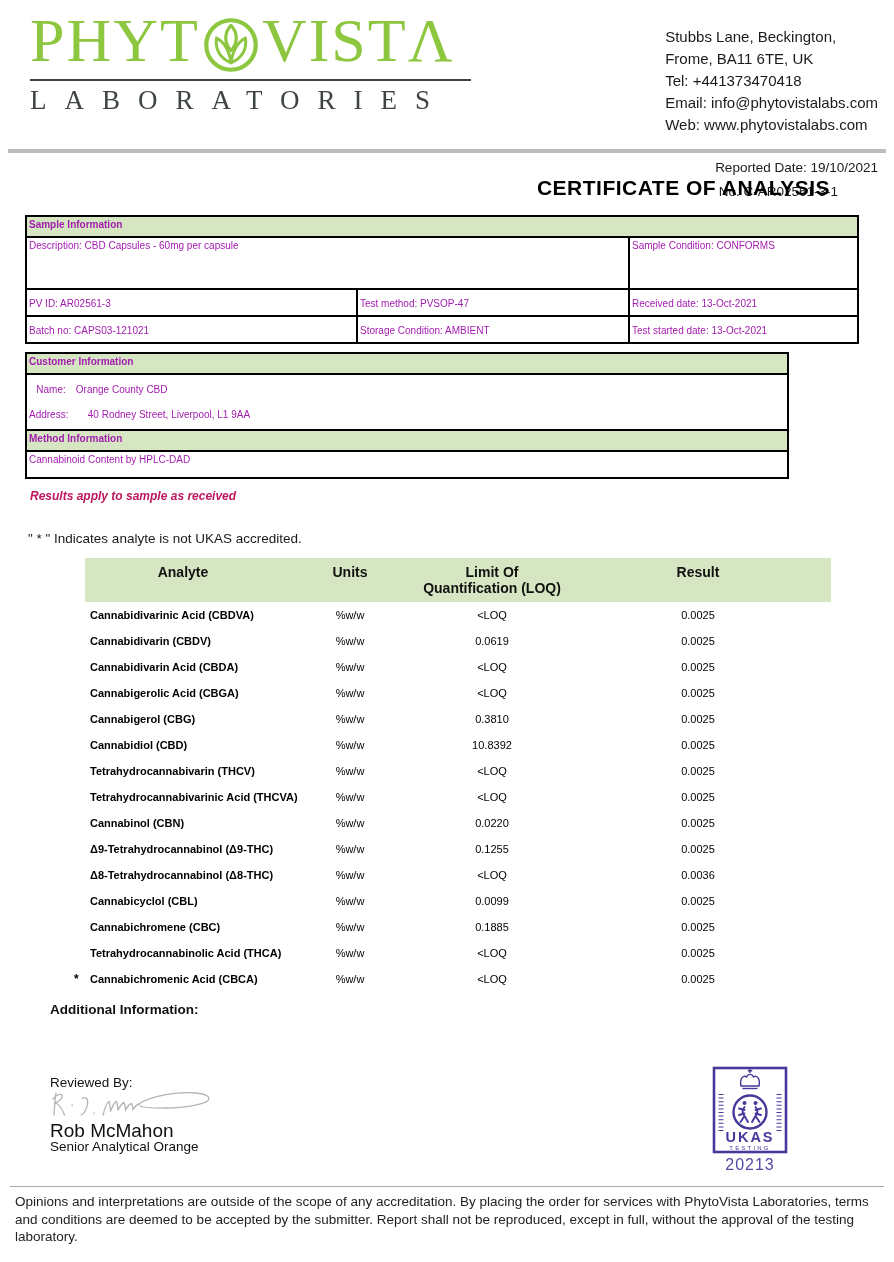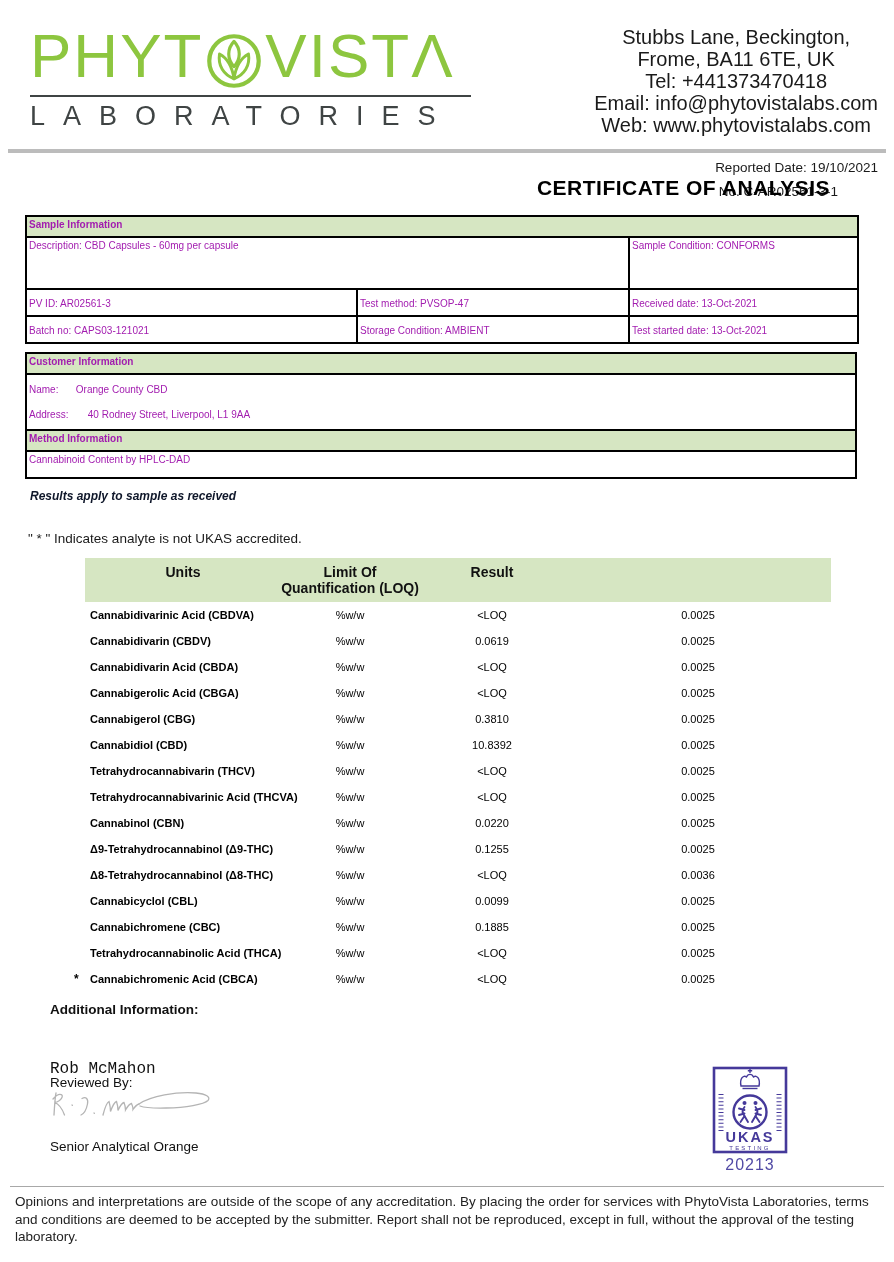--- a/index.html
+++ b/index.html
@@ -1,69 +1,69 @@
 <!DOCTYPE html>
 <html><head>
 <meta charset="utf-8">
 <style>
   * { box-sizing: border-box; margin: 0; padding: 0; }
   html,body { background:#ffffff; }
   body { width:894px; height:1262px; font-family:"Liberation Sans", sans-serif; color:#111; }
   .page { position:relative; width:894px; height:1262px; overflow:hidden; background:#fff; }
 
   
-  .logo { position:absolute; left:30px; top:18px; width:445px; }
+  .logo { position:absolute; left:30px; top:2px; width:445px;font-family:Liberation Serif, serif; }
   .logo-word { color:#8dc63f; font-size:62px; font-weight:400; letter-spacing:2px; line-height:76px; white-space:nowrap; display:flex; align-items:center; }
   .leaf-badge { display:inline-block; width:56px; height:56px; margin:0 3px; position:relative; top:2px; }
   .logo-rule { border-top:2px solid #3f4444; margin-top:1px; width:441px; }
   .logo-sub { color:#3f4444; font-size:27px; letter-spacing:18px; margin-top:4px; white-space:nowrap; }
 
-  .contact { position:absolute; right:16px; top:26px; text-align:center; font-size:20px; line-height:22px; color:#1a1a1a; }
+  .contact { position:absolute; right:16px; top:26px; text-align:left; font-size:15px; line-height:22px; color:#1a1a1a; }
 
   .top-rule { position:absolute; left:8px; right:8px; top:149px; height:4px; background:#bcbcbc; }
 
   
   .report-meta { position:absolute; right:16px; top:156px; width:260px; font-size:13.5px; line-height:24px; color:#1a1a1a; }
   .report-meta .line1 { text-align:right; }
   .report-meta .line2 { text-align:right; padding-right:40px; }
   .cert-title { position:absolute; left:0; top:176px; width:830px; text-align:right; font-size:21px; font-weight:700; letter-spacing:0.5px; color:#000; }
 
   
   .info-wrap { position:absolute; left:25px; top:215px; width:832px; font-size:13.5px; }
-  table.info { border-collapse:collapse; width:832px; table-layout:fixed; }
+  table.info { border-collapse:collapse; width:764px; table-layout:fixed; }
   table.info td { border:2px solid #000; padding:2px 2px; vertical-align:top; font-size:10px; color:#a21caf; }
   td.green-bar { background:#d6e6c2; font-weight:700; font-size:14px; padding:1px 6px 2px 13px; height:21px; }
   td.desc-cell { height:52px; padding-top:4px;margin-left:40px; }
   td.cond-cell { padding-top:10px; }
   tr.kv-row td { height:27px; vertical-align:middle; padding-top:3px; }
   td.cust-cell { height:41px; padding:3px 6px 4px 7px; line-height:25px; }
   td.method-cell { height:27px; vertical-align:middle; padding-left:7px; }
   .cust-label { display:inline-block; }
-  .lbl-name { width:44px; }
+  .lbl-name { width:44px;text-align:center; }
   .lbl-addr { width:56px; }
   .tbl-gap { height:8px; }
 
   
-  .results-note { position:absolute; left:30px; top:489px; font-size:12px; font-weight:700; font-style:italic; color:#0f172a; }
+  .results-note { position:absolute; left:30px; top:489px; font-size:12px; font-weight:700; font-style:italic; color:#be185d; }
   .accred-note { position:absolute; left:28px; top:531px; font-size:13.5px; color:#1a1a1a; }
 
   
   .results { position:absolute; left:85px; top:558px; width:746px; }
   .rhead { display:grid; grid-template-columns:196px 138px 146px 266px; background:#d6e6c2; height:44px; font-weight:700; font-size:14px; }
   .rhead > div { text-align:center; padding-top:6px; }
   .rrow { display:grid; grid-template-columns:196px 138px 146px 266px; height:26px; align-items:center; font-size:11px; position:relative; color:#000; }
   .c-analyte { font-weight:700; padding-left:5px; white-space:nowrap; }
   .c-units, .c-result, .c-loq { text-align:center; }
   .ast { position:absolute; left:-11px; top:6px; font-weight:700; font-size:12px; }
 
   
   .additional { position:absolute; left:50px; top:1002px; font-size:13.5px; font-weight:700; }
   .reviewed { position:absolute; left:50px; top:1075px; font-size:13.5px; }
   .sig { position:absolute; left:48px; top:1088px; }
-  .reviewer-name { position:absolute; left:50px; top:1060px; font-size:16px;font-family:Liberation Mono, monospace; }
+  .reviewer-name { position:absolute; left:50px; top:1120px; font-size:19px; }
   .reviewer-title { position:absolute; left:50px; top:1139px; font-size:13.5px; }
 
   .ukas { position:absolute; left:712px; top:1066px; }
 
   .footer-rule { position:absolute; left:10px; right:10px; top:1186px; height:1px; background:#a8a8a8; }
   .disclaimer { position:absolute; left:15px; top:1193px; width:864px; font-size:13.5px; line-height:17.5px; color:#222; }
 </style>
 </head>
 <body>
 
@@ -152,20 +152,21 @@
           </tr>
     </tbody>
       </table>
   </div>
 
   <div class="results-note">Results apply to sample as received</div>
   <div class="accred-note">" * " Indicates analyte is not UKAS accredited.</div>
 
   <div class="results">
     <div class="rhead">
+      <div>Analyte</div>
       <div>Units</div>
       <div>Limit Of Quantification (LOQ)</div>
       <div>Result</div>
     </div>
     <div>
     <div class="rrow">
       <div class="c-analyte"><span class="ast"></span><span class="aname">Cannabidivarinic Acid (CBDVA)</span></div>
       <div class="c-units">%w/w</div>
       <div class="c-result">&lt;LOQ</div>
       <div class="c-loq">0.0025</div>

